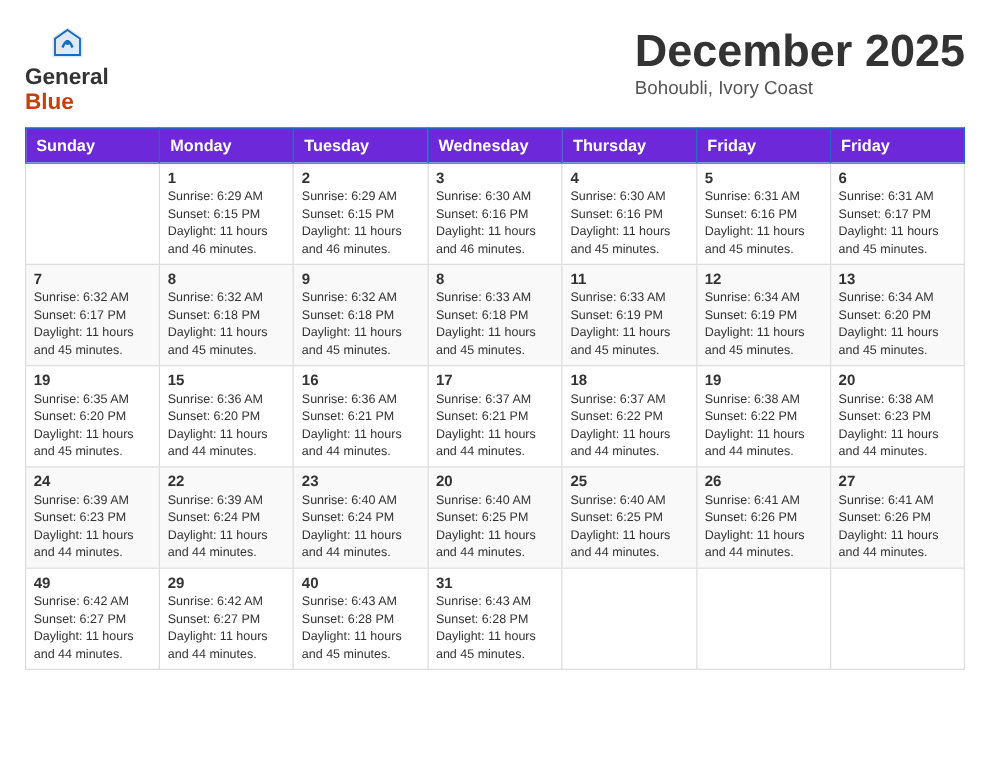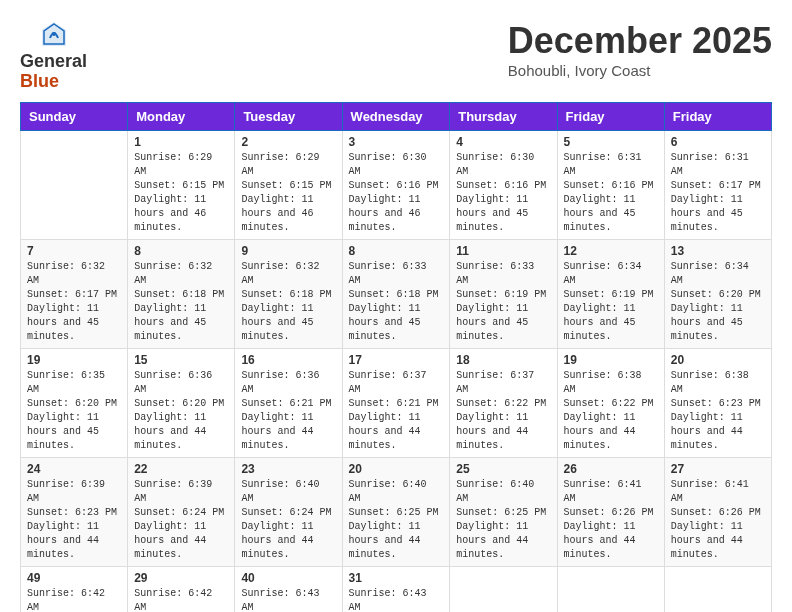--- a/index.html
+++ b/index.html
@@ -82,21 +82,20 @@
     .day-number {
       font-weight: bold;
       font-size: 12px;
       display: block;
       margin-bottom: 2px;
     }
     .day-info {
       font-size: 10px;
       color: #333;
       line-height: 1.4;
-      font-family: Liberation Mono, monospace;
     }
     .empty-cell {
       background: #fff !important;
     }
   </style>
 </head>
 <body>
 
 <div class="header">
   <div class="logo">

